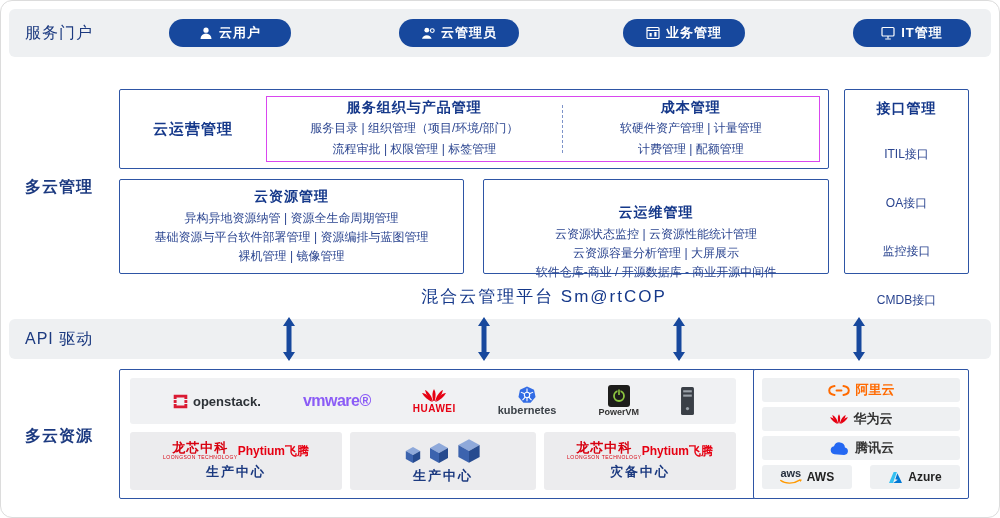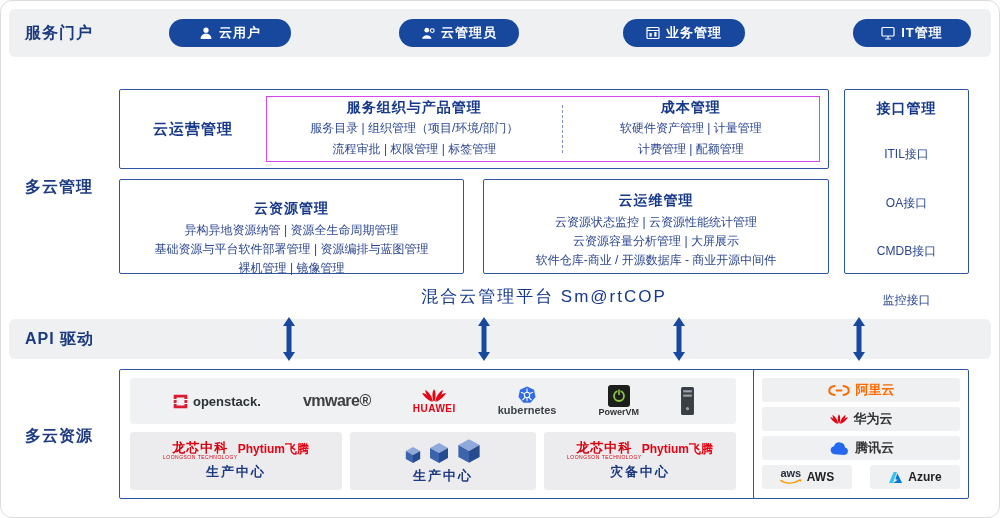--- a/index.html
+++ b/index.html
@@ -4,21 +4,21 @@
 <style>
   * { margin:0; padding:0; box-sizing:border-box; }
   body { font-family:"Liberation Sans","DejaVu Sans",sans-serif; background:#fff; }
   .canvas { position:relative; width:1000px; height:518px; background:#fff;
             border:1px solid #dcdcdc; border-radius:12px; overflow:hidden; }
 
   .band { position:absolute; left:8px; right:8px; background:#eef0f2; border-radius:6px; }
   .band-portal { top:8px; height:48px; }
   .band-api { top:318px; height:40px; }
   .section-label { position:absolute; left:16px; top:50%; transform:translateY(-50%);
-                   font-size:16px; font-weight:bold; color:#1c3a80; letter-spacing:1px; white-space:nowrap; }
+                   font-size:16px; font-weight:normal; color:#1c3a80; letter-spacing:1px; white-space:nowrap; }
   .float-label { position:absolute; font-size:16px; font-weight:bold; color:#1c3a80; letter-spacing:1px; }
 
   .pill { position:absolute; top:18px; height:28px; border:none; border-radius:14px;
           background:#17489d; color:#fff; font-size:13px; display:flex; align-items:center;
           justify-content:center; gap:6px; cursor:pointer; font-family:inherit; font-weight:bold; letter-spacing:1px; }
   .pill svg { flex:0 0 auto; }
 
   .box { position:absolute; border:1px solid #2e55a5; background:#fff; border-radius:2px; }
   .box-title { font-weight:bold; color:#15388a; font-size:14px; letter-spacing:1px; }
   .line { font-size:12px; color:#2b4590; line-height:19px; white-space:nowrap; }
@@ -27,49 +27,49 @@
   .op-title { position:absolute; left:0; top:0; bottom:0; width:146px; display:flex;
               align-items:center; justify-content:center; font-weight:bold; font-size:15px;
               color:#15388a; letter-spacing:1px; }
   .op-inner { position:absolute; left:146px; top:6px; right:8px; bottom:6px;
               border:1px solid #d946ef; display:flex; }
   .op-col { display:flex; flex-direction:column; align-items:center; justify-content:center; gap:2px; }
   .col-serv { flex:1.15; }
   .col-cost { flex:1; }
   .op-divider { width:0; border-left:1px dashed #7d93c9; margin:8px 0; }
 
-  .res-box { left:118px; top:178px; width:345px; height:95px; padding-top:20px; text-align:center; }
-  .ops-box { left:482px; top:178px; width:346px; height:95px; padding-top:12px; text-align:center; }
+  .res-box { left:118px; top:178px; width:345px; height:95px; padding-top:8px; text-align:center; }
+  .ops-box { left:482px; top:178px; width:346px; height:95px; padding-top:24px; text-align:center; }
   .res-box .box-title, .ops-box .box-title { display:block; margin-bottom:3px; }
 
   .if-box { left:843px; top:88px; width:125px; height:185px; padding-top:10px; text-align:center; }
   .if-item { font-size:12px; color:#2b4590; line-height:24.5px;margin-top:24px; }
   .if-box .box-title { display:block; margin-bottom:4px; }
 
   .platform-title { position:absolute; left:118px; top:284px; width:850px; text-align:center;
                     font-size:17px; font-weight:normal; color:#15388a; letter-spacing:2px; }
 
   .arrow { position:absolute; top:315px; width:16px; height:46px; }
 
   .bottom-box-left { left:118px; top:368px; width:710px; height:130px; }
   .logo-strip { position:absolute; left:10px; top:8px; width:606px; height:46px; background:#f0f1f3;
                 border-radius:3px; display:flex; align-items:center; justify-content:space-evenly; }
   .logo-h { display:flex; align-items:center; gap:4px; font-size:13px; font-weight:bold; color:#2d3237; }
   .logo-stack { display:flex; flex-direction:column; align-items:center; gap:1px; line-height:1; }
-  .logo-vmware { font-size:16px; font-weight:bold; color:#404040; letter-spacing:-0.5px; }
+  .logo-vmware { font-size:16px; font-weight:bold; color:#8b5cf6; letter-spacing:-0.5px; }
   .huawei-word { font-size:10px; font-weight:bold; color:#e60012; letter-spacing:0.5px; }
   .k8s-word { font-size:11px; font-weight:bold; color:#3c4248; }
   .pvm-word { font-size:9px; font-weight:bold; color:#333; }
 
   .center-box { position:absolute; top:62px; height:58px; background:#ececee; border-radius:3px;
                 display:flex; flex-direction:column; align-items:center; justify-content:center; gap:3px; }
   .center-a { left:10px; width:212px; }
   .center-b { left:230px; width:186px; }
   .center-c { left:424px; width:192px; }
-  .vendor-row { display:flex; align-items:flex-start; }
+  .vendor-row { display:flex; align-items:flex-end; }
   .loongson { display:inline-flex; flex-direction:column; align-items:center; line-height:1; }
   .loongson-name { color:#d7000f; font-weight:bold; font-size:13px; letter-spacing:1px; }
   .loongson-sub { color:#d7000f; font-size:5px; letter-spacing:0.5px; margin-top:1px; }
   .phytium { color:#e60012; font-weight:bold; font-size:12px; }
   .center-name { font-size:13px; font-weight:bold; color:#1c3a80; letter-spacing:2px; }
   .cube-row { display:flex; align-items:flex-end; gap:8px; }
 
   .bottom-box-right { left:752px; top:368px; width:216px; height:130px; padding:8px;
                       display:flex; flex-direction:column; gap:5px; }
   .cloud-row { height:24px; background:#eef0f2; border-radius:3px; display:flex; align-items:center;
@@ -154,22 +154,22 @@
     <span class="box-title">云运维管理</span>
     <div class="line">云资源状态监控 | 云资源性能统计管理</div>
     <div class="line">云资源容量分析管理 | 大屏展示</div>
     <div class="line">软件仓库-商业 / 开源数据库 - 商业开源中间件</div>
   </div>
 
   <div class="box if-box">
     <span class="box-title">接口管理</span>
     <div class="if-item">ITIL接口</div>
     <div class="if-item">OA接口</div>
+    <div class="if-item">监控接口</div>
     <div class="if-item">CMDB接口</div>
-    <div class="if-item">监控接口</div>
     <div class="if-item">成本管理</div>
     <div class="if-item">短信/邮件/微信</div>
   </div>
 
   <div class="platform-title">混合云管理平台 Sm@rtCOP</div>
 
   <div class="band band-api">
     <div class="section-label">API 驱动</div>
   </div>
   <svg class="arrow" style="left:280px;" viewBox="0 0 16 46">

